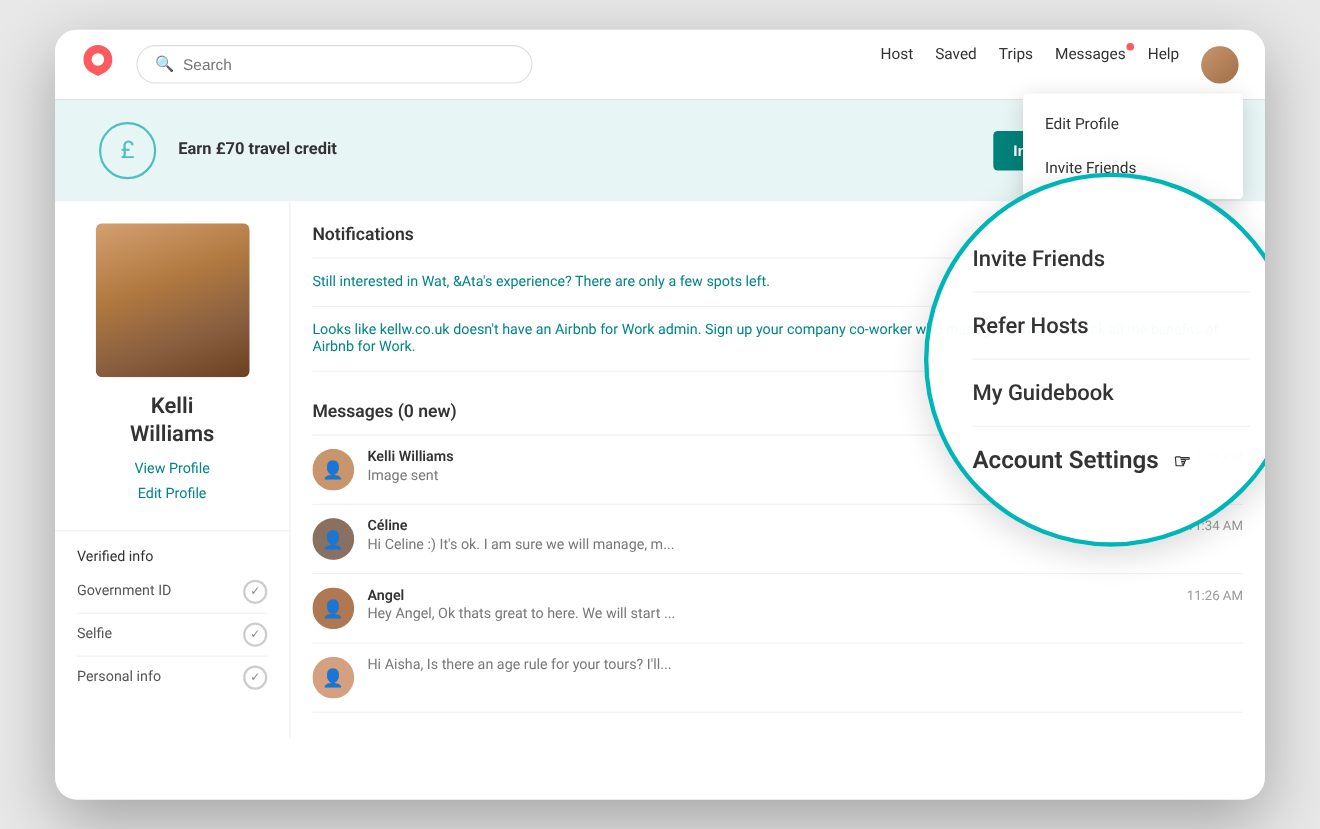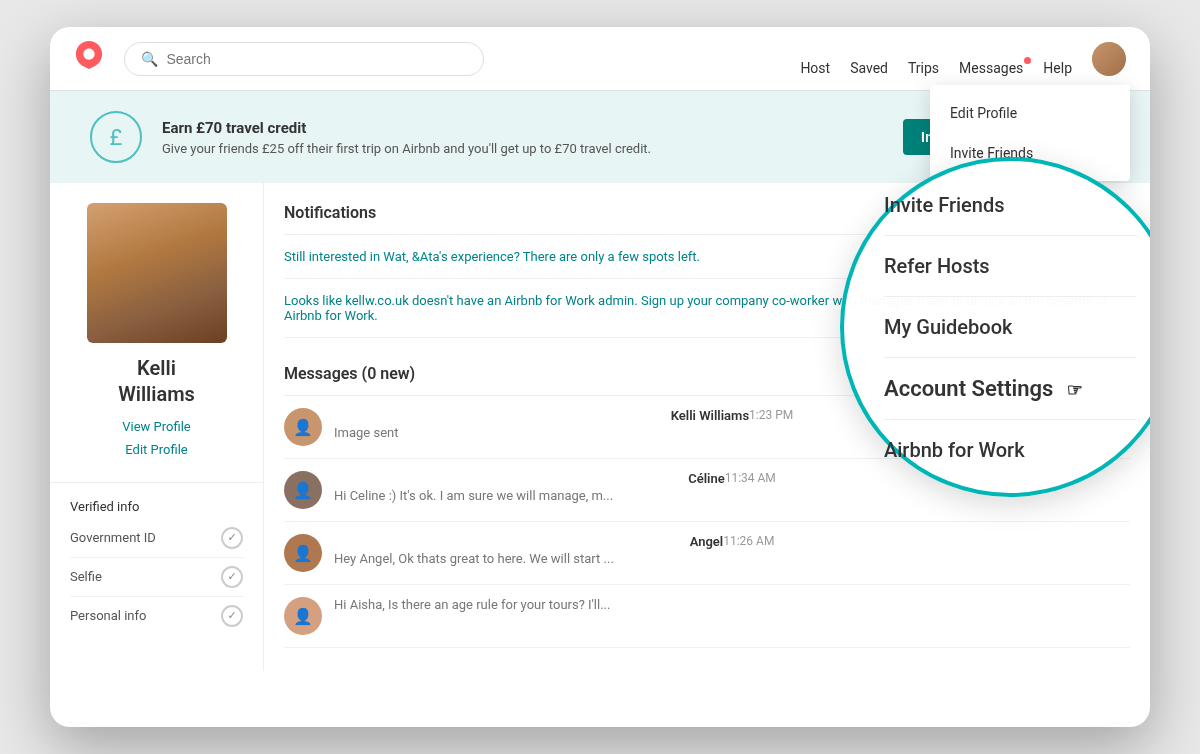--- a/index.html
+++ b/index.html
@@ -53,21 +53,21 @@
     .search-input {
       border: none;
       outline: none;
       font-size: 14px;
       color: #333;
       width: 100%;
     }
     .navbar-right {
       margin-left: auto;
       display: flex;
-      align-items: flex-end;
+      align-items: flex-start;
       gap: 20px;
     }
     .nav-link {
       font-size: 14px;
       color: #333;
       cursor: pointer;
       text-decoration: none;
       position: relative;
     }
     .nav-link.has-dot::after {
@@ -299,21 +299,21 @@
     }
     .msg-avatar-inner {
       width: 100%;
       height: 100%;
       display: flex;
       align-items: center;
       justify-content: center;
       font-size: 16px;
     }
     .msg-content { flex: 1; overflow: hidden; }
-    .msg-header { display: flex; justify-content: center; margin-bottom: 2px; }
+    .msg-header { display: flex; justify-content: space-between; margin-bottom: 2px; }
     .msg-name { font-size: 13px; font-weight: 600; color: #333; }
     .msg-time { font-size: 12px; color: #999; }
     .msg-text { font-size: 13px; color: #777; white-space: nowrap; overflow: hidden; text-overflow: ellipsis; }
 
     
     .circle-overlay {
       position: absolute;
       right: -30px;
       top: 130px;
       width: 340px;
@@ -385,21 +385,20 @@
 
   <div class="main-content">
     <div class="page-wrapper">
 
       <div class="promo-banner">
         <div class="promo-icon">
           <span>£</span>
         </div>
         <div class="promo-text">
           <div class="promo-title">Earn £70 travel credit</div>
-          <div class="promo-desc">Give your friends £25 off their first trip on Airbnb and you'll get up to £70 travel credit.</div>
         </div>
         <div class="promo-actions">
           <button class="btn-invite">Invite Friends</button>
           <button class="btn-later">Later</button>
         </div>
       </div>
 
       <div class="body-section">
 
         <div class="left-panel">
@@ -499,16 +498,15 @@
   </div>
 
   <div class="circle-overlay">
     <div class="circle-menu-item">Invite Friends</div>
     <div class="circle-menu-item">Refer Hosts</div>
     <div class="circle-menu-item">My Guidebook</div>
     <div class="circle-menu-item highlighted">
       <span>Account Settings</span>
       <span class="cursor-hand">☞</span>
     </div>
-    <div class="circle-menu-item">Airbnb for Work</div>
   </div>
 
 </div>
 
 </body></html>

